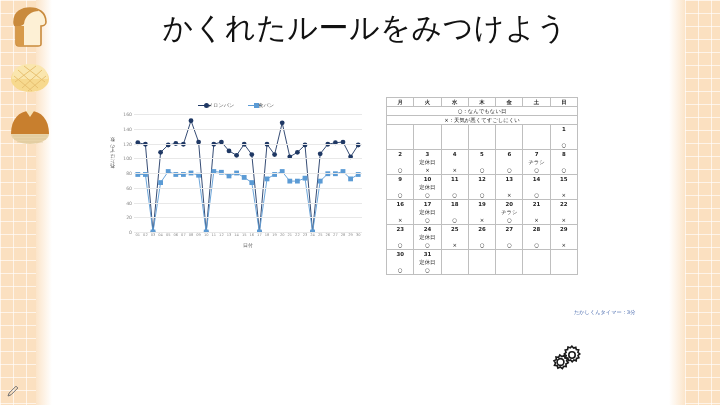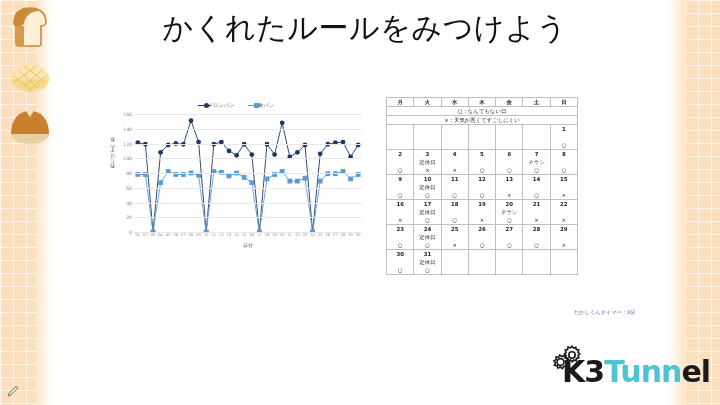--- a/index.html
+++ b/index.html
@@ -528,20 +528,19 @@
 
   <div id="logo">
     <svg width="40" height="30" viewBox="0 0 40 30" style="position:absolute;left:0;top:0">
       <g fill="none" stroke="#1a1a1a" stroke-width="1.6">
         <path d="M22 3 l2.3 .9 1.6-1.8 1.6 1.9 2.3-.8 .5 2.4 2.4 .4 -.8 2.3 1.9 1.6 -1.8 1.6 .9 2.3 -2.4 .6 -.3 2.4 -2.3-.8 -1.7 1.8 -1.6-1.9 -2.3 .8 -.5-2.4 -2.4-.4 .8-2.3 -1.9-1.6 1.8-1.6 -.9-2.3 2.4-.6 Z"></path>
         <circle cx="26" cy="11" r="3.2"></circle>
         <path d="M10 13 l2.6 .3 1.2-2.3 2.1 1.6 2.4-1.1 .8 2.5 2.6 .3 -1.1 2.4 1.6 2.1 -2.3 1.2 .3 2.6 -2.6-.3 -1.2 2.3 -2.1-1.6 -2.4 1.1 -.8-2.5 -2.6-.3 1.1-2.4 -1.6-2.1 2.3-1.2 Z"></path>
         <circle cx="14.5" cy="18" r="3.4"></circle>
       </g>
     </svg>
-    <div id="logo-text"><span>K3</span><span class="teal">Tunn</span><span>el</span></div>
   </div>
 
   <svg id="pen-cursor" viewBox="0 0 14 14">
     <path d="M2 12 L3.2 9 L10 2.2 L11.8 4 L5 10.8 Z" fill="none" stroke="#707070" stroke-width="1"></path>
   </svg>
 
 </div>
 
 </body></html>

